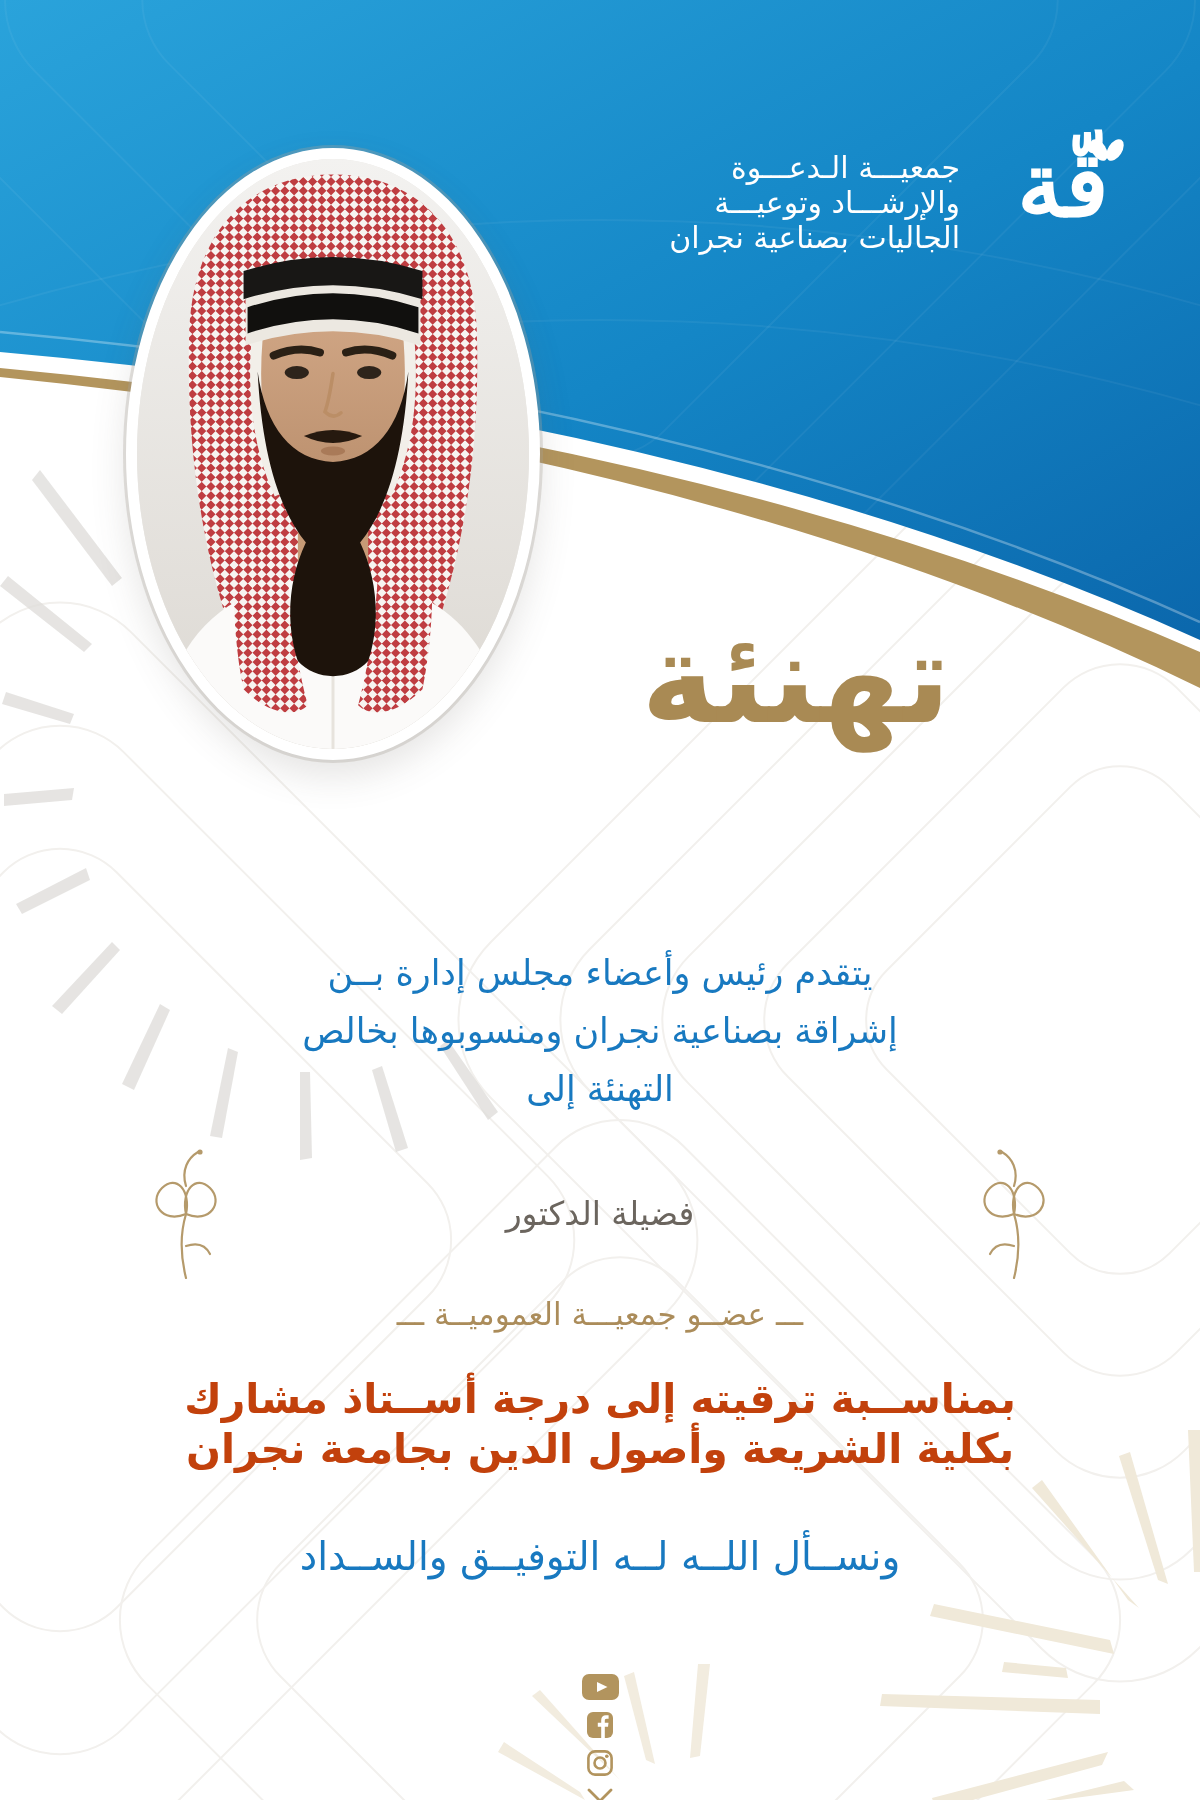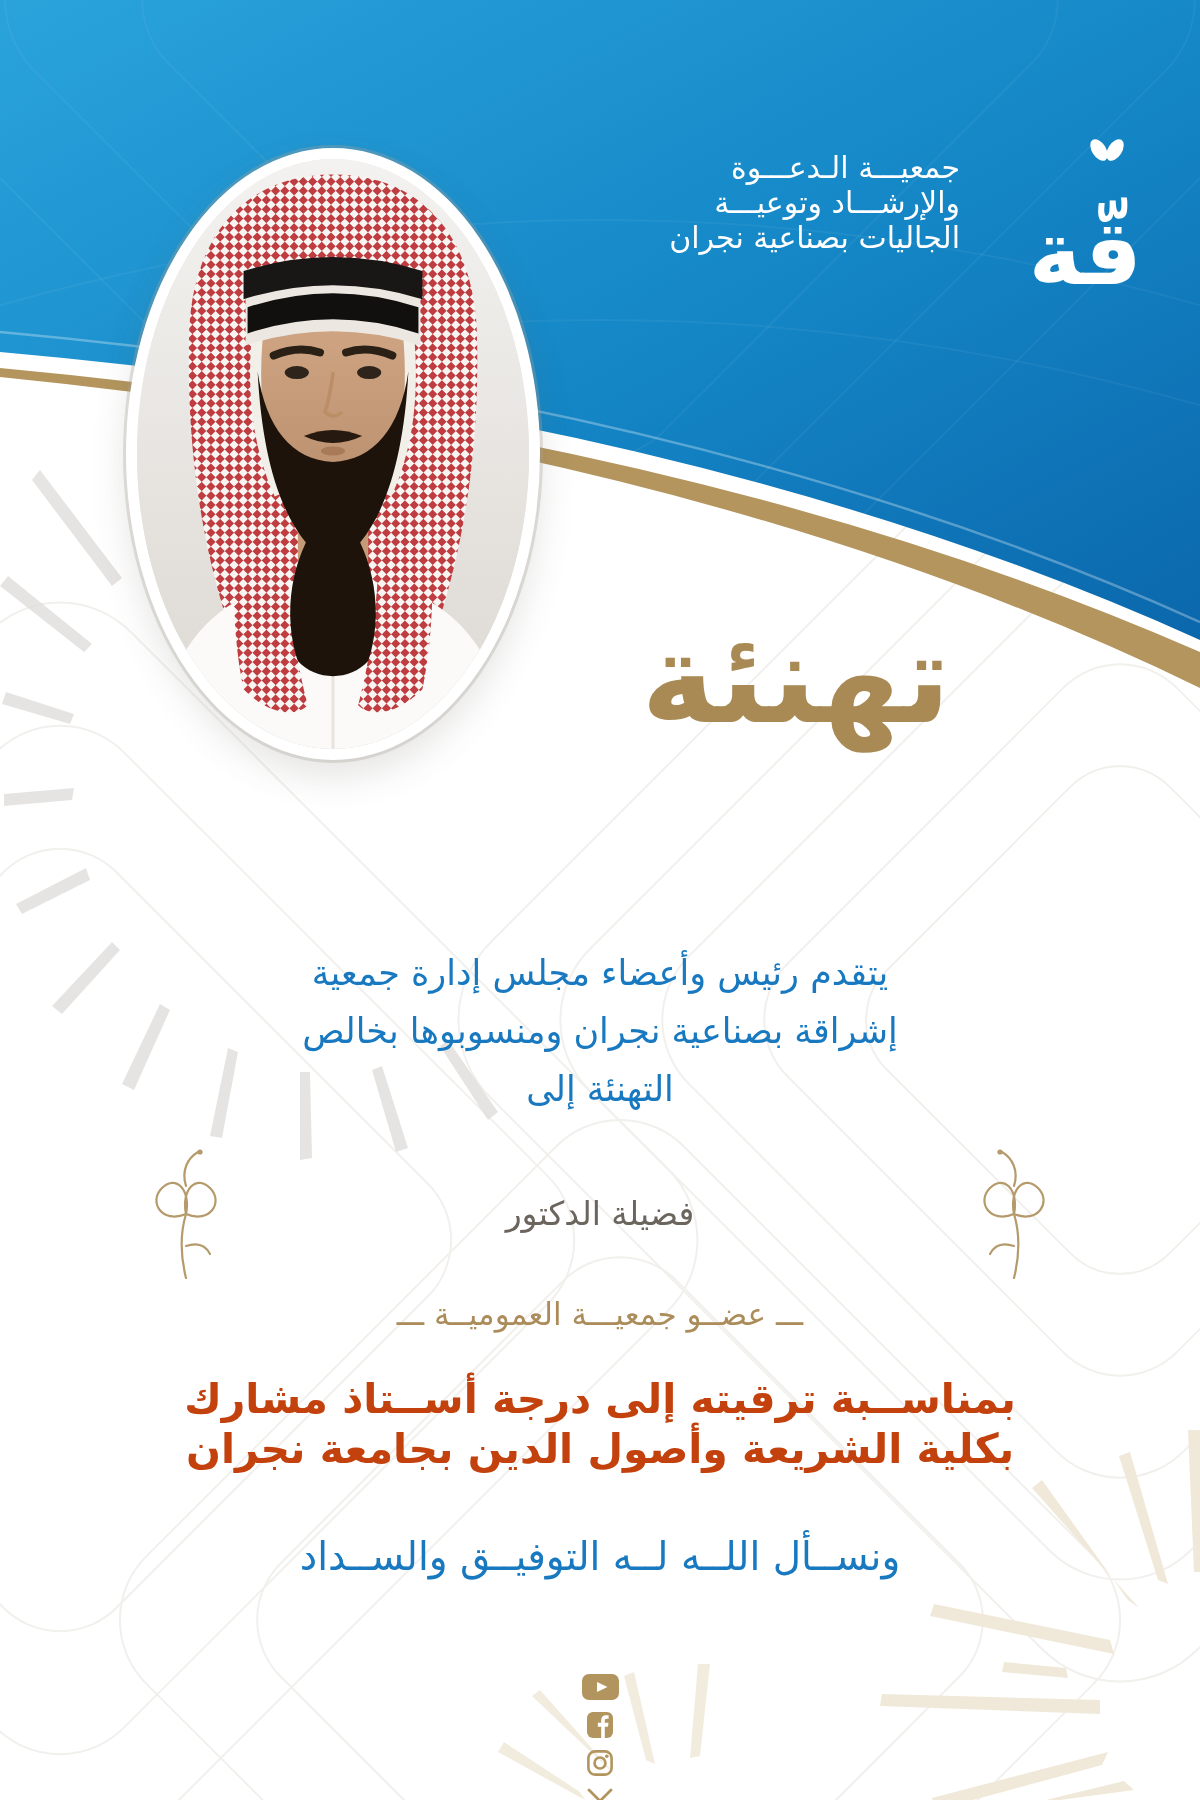--- a/index.html
+++ b/index.html
@@ -13,21 +13,21 @@
     box-shadow:0 0 0 3px rgba(168,162,152,.32),0 16px 36px rgba(92,86,78,.16);}
   .photo-frame svg{display:block;width:100%;height:100%;}
 
   
   .logo-block{position:absolute;top:150px;right:58px;display:flex;align-items:flex-start;gap:24px;color:#fff;}
   .org-names{text-align:right;direction:rtl;}
   .org-ar div{font-size:30px;line-height:35px;}
   .org-en{margin-top:12px;direction:ltr;font-family:"Liberation Sans",sans-serif;
           font-size:12.5px;font-weight:bold;letter-spacing:.4px;word-spacing:3px;line-height:1.3;text-align:right;}
   .logo-mark{position:relative;width:158px;height:205px;color:#fff;font-weight:bold;
-             display:flex;flex-direction:row;align-items:center;justify-content:flex-start;line-height:.8;}
+             display:flex;flex-direction:column;align-items:center;justify-content:flex-start;line-height:.8;font-family:Liberation Serif, serif;}
   .mark-top{font-size:90px;}
   .mark-bottom{font-size:90px;margin-top:-4px;}
   .leaf{position:absolute;top:-16px;right:14px;}
 
   
   .headline{position:absolute;top:610px;left:796px;transform:translateX(-50%);
     font-size:126px;line-height:1.1;font-weight:bold;color:#a98a54;white-space:nowrap;}
 
   
   .intro{position:absolute;top:944px;left:0;width:100%;text-align:center;direction:rtl;
@@ -193,21 +193,21 @@
         <ellipse cx="13" cy="16" rx="7" ry="12" fill="#fff" transform="rotate(-32 13 16)"></ellipse>
         <ellipse cx="29" cy="16" rx="7" ry="12" fill="#fff" transform="rotate(32 29 16)"></ellipse>
       </svg>
       <div class="mark-top">قّة</div>
     </div>
   </div>
 
   <div class="headline" lang="ar" dir="rtl">تهنئة</div>
 
   <div class="intro" lang="ar">
-    <div>يتقدم رئيس وأعضاء مجلس إدارة جمعية</div>
+    <div>يتقدم رئيس وأعضاء مجلس إدارة بــن</div>
     <div>إشراقة بصناعية نجران ومنسوبوها بخالص</div>
     <div>التهنئة إلى</div>
   </div>
 
   <div class="honoree-title" lang="ar">فضيلة الدكتور</div>
   <div class="honoree-role" lang="ar">ـــ  عضــو جمعيـــة العموميــة  ـــ</div>
 
   <svg class="flourish left" viewBox="0 0 80 134">
     <g fill="none" stroke="#b59a6b" stroke-width="2.2" stroke-linecap="round">
       <path d="M40 130 C34 106 34 86 40 66"></path>

